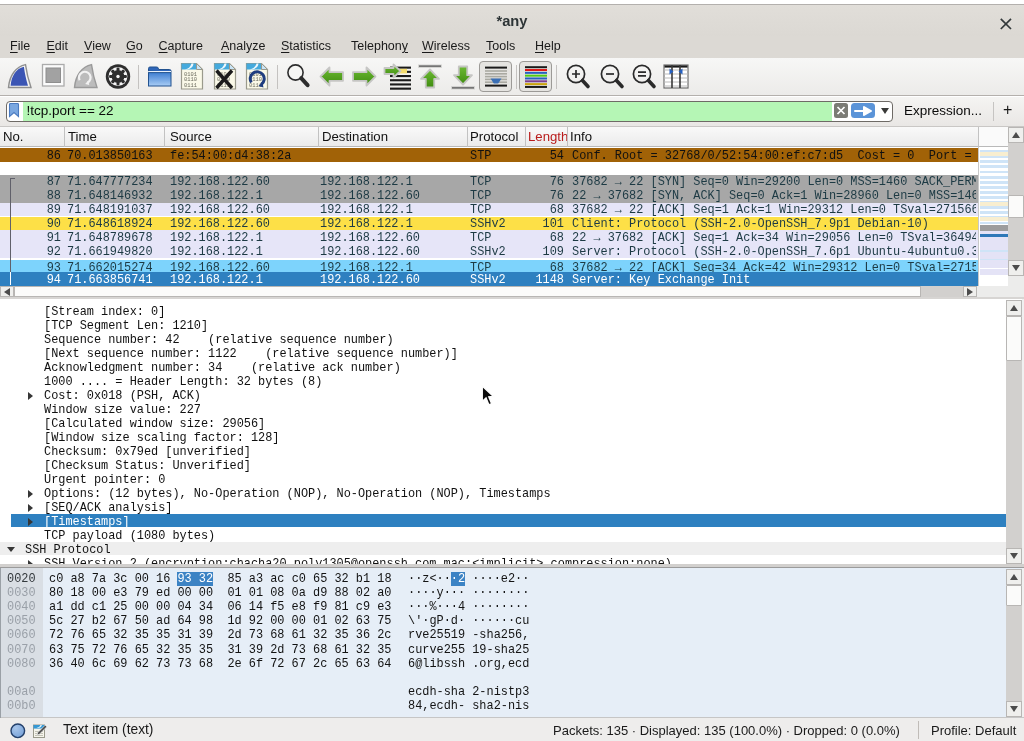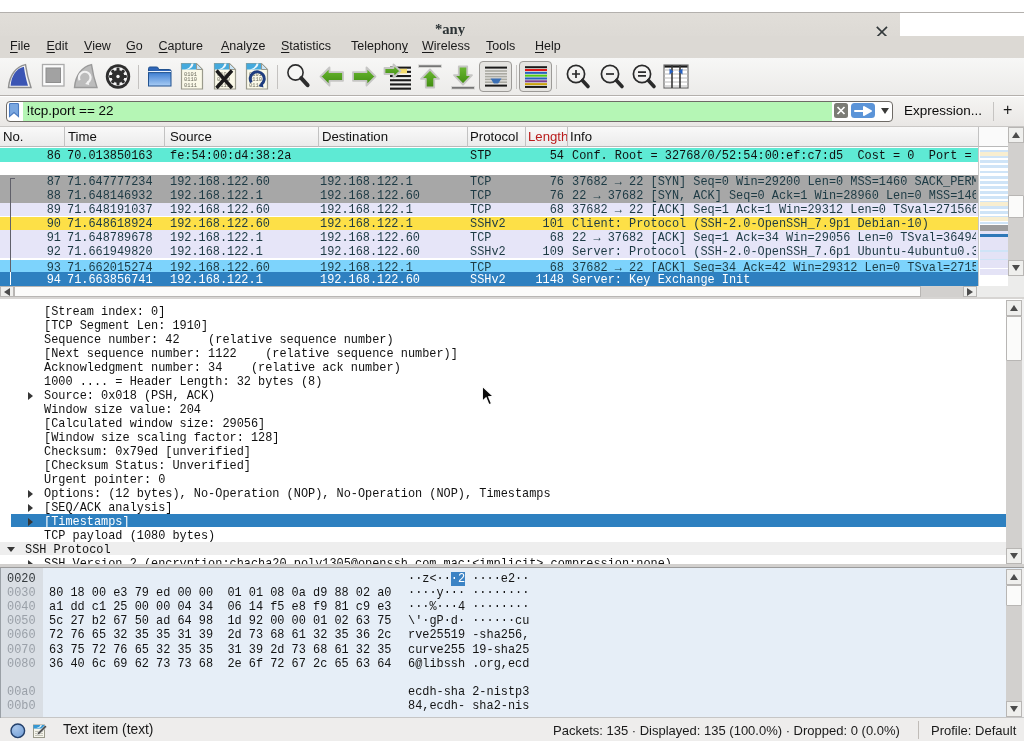--- a/index.html
+++ b/index.html
@@ -1,21 +1,21 @@
 <!DOCTYPE html>
 <html><head>
 <meta charset="utf-8">
 <style>
 * { margin:0; padding:0; box-sizing:border-box; }
 html,body { width:1024px; height:741px; overflow:hidden; }
 body { font-family:"Liberation Sans", sans-serif; position:relative; background:#ffffff; }
 .abs { position:absolute; }
 .mono { font-family:"Liberation Mono", monospace; font-size:11.9px; white-space:pre; }
 
-#titlebar { left:0; top:12px; width:900px; height:36px; background:linear-gradient(#e1ded9,#dbd8d3); border-bottom:1px solid #c6c2be;font-family:Liberation Serif, serif; }
+#titlebar { left:0; top:4px; width:1024px; height:36px; background:linear-gradient(#e1ded9,#dbd8d3); border-bottom:1px solid #c6c2be; }
 #title { width:100%; text-align:center; top:9px; font-size:14.7px; font-weight:bold; color:#2d3436; }
 #closex { right:11px; }
 
 #menubar { left:0; top:36px; width:1024px; height:22px; background:#dcd9d4; }
 #menubar span { position:absolute; top:3px; font-size:12.5px; color:#1a1a1a; }
 #menubar u { text-decoration:underline; text-underline-offset:2px; }
 
 #toolbar { left:0; top:58px; width:1024px; height:38px; background:linear-gradient(#f7f7f6,#ecebe9); border-bottom:1px solid #b4b0ac; }
 .tsep { position:absolute; top:7px; width:1px; height:24px; background:#c4c2c0; }
 .ticon { position:absolute; top:5px; }
@@ -278,21 +278,21 @@
 <div class="abs" style="left:528px;top:1.5px;font-size:13.2px;color:#b91c1c">Length</div>
 <div class="abs" style="left:570px;top:1.5px;font-size:13.2px;color:#111">Info</div>
 <div class="abs" style="left:63.5px;top:0;width:1px;height:20px;background:#c2c2c2"></div>
 <div class="abs" style="left:163.5px;top:0;width:1px;height:20px;background:#c2c2c2"></div>
 <div class="abs" style="left:318px;top:0;width:1px;height:20px;background:#c2c2c2"></div>
 <div class="abs" style="left:467px;top:0;width:1px;height:20px;background:#c2c2c2"></div>
 <div class="abs" style="left:525px;top:0;width:1px;height:20px;background:#c2c2c2"></div>
 <div class="abs" style="left:567px;top:0;width:1px;height:20px;background:#c2c2c2"></div>
 <div class="abs" style="left:978px;top:0;width:1px;height:20px;background:#c2c2c2"></div>
 <div class="prow mono" style="top:20.0px;background:#ffffff;color:#111111"><span class="c-no">85</span><span class="c-time">68.001734936</span><span class="c-src">fe:54:00:d4:38:2a</span><span class="c-dst"></span><span class="c-proto">STP</span><span class="c-len">54</span><span class="c-info">Conf. Root = 32768/0/52:54:00:ef:c7:d5  Cost = 0  Port = 0x8001</span></div>
-<div class="prow mono" style="top:21px;background:#5eead4;color:#111111"><span class="c-no">86</span><span class="c-time">70.013850163</span><span class="c-src">fe:54:00:d4:38:2a</span><span class="c-dst"></span><span class="c-proto">STP</span><span class="c-len">54</span><span class="c-info">Conf. Root = 32768/0/52:54:00:ef:c7:d5  Cost = 0  Port = 0x8001</span></div>
+<div class="prow mono" style="top:21px;background:#a16207;color:#111111"><span class="c-no">86</span><span class="c-time">70.013850163</span><span class="c-src">fe:54:00:d4:38:2a</span><span class="c-dst"></span><span class="c-proto">STP</span><span class="c-len">54</span><span class="c-info">Conf. Root = 32768/0/52:54:00:ef:c7:d5  Cost = 0  Port = 0x8001</span></div>
 <div class="prow mono" style="top:47.8px;background:#a7a7a7;color:#1d3a44"><span class="c-no">87</span><span class="c-time">71.647777234</span><span class="c-src">192.168.122.60</span><span class="c-dst">192.168.122.1</span><span class="c-proto">TCP</span><span class="c-len">76</span><span class="c-info">37682 → 22 [SYN] Seq=0 Win=29200 Len=0 MSS=1460 SACK_PERM=1 TSval=2715662318</span></div>
 <div class="prow mono" style="top:61.7px;background:#a7a7a7;color:#1d3a44"><span class="c-no">88</span><span class="c-time">71.648146932</span><span class="c-src">192.168.122.1</span><span class="c-dst">192.168.122.60</span><span class="c-proto">TCP</span><span class="c-len">76</span><span class="c-info">22 → 37682 [SYN, ACK] Seq=0 Ack=1 Win=28960 Len=0 MSS=1460 SACK_PERM=1</span></div>
 <div class="prow mono" style="top:75.6px;background:#e6e5f8;color:#1d3a44"><span class="c-no">89</span><span class="c-time">71.648191037</span><span class="c-src">192.168.122.60</span><span class="c-dst">192.168.122.1</span><span class="c-proto">TCP</span><span class="c-len">68</span><span class="c-info">37682 → 22 [ACK] Seq=1 Ack=1 Win=29312 Len=0 TSval=2715662318 TSecr=3649495351</span></div>
 <div class="prow mono" style="top:89.5px;background:#fde047;color:#1d3a44"><span class="c-no">90</span><span class="c-time">71.648618924</span><span class="c-src">192.168.122.60</span><span class="c-dst">192.168.122.1</span><span class="c-proto">SSHv2</span><span class="c-len">101</span><span class="c-info">Client: Protocol (SSH-2.0-OpenSSH_7.9p1 Debian-10)</span></div>
 <div class="prow mono" style="top:103.4px;background:#e6e5f8;color:#1d3a44"><span class="c-no">91</span><span class="c-time">71.648789678</span><span class="c-src">192.168.122.1</span><span class="c-dst">192.168.122.60</span><span class="c-proto">TCP</span><span class="c-len">68</span><span class="c-info">22 → 37682 [ACK] Seq=1 Ack=34 Win=29056 Len=0 TSval=3649495364 TSecr=2715662318</span></div>
 <div class="prow mono" style="top:117.3px;background:#e6e5f8;color:#1d3a44"><span class="c-no">92</span><span class="c-time">71.661949820</span><span class="c-src">192.168.122.1</span><span class="c-dst">192.168.122.60</span><span class="c-proto">SSHv2</span><span class="c-len">109</span><span class="c-info">Server: Protocol (SSH-2.0-OpenSSH_7.6p1 Ubuntu-4ubuntu0.3)</span></div>
 <div class="prow mono" style="top:133px;background:#7dd3fc;color:#1d3a44"><span class="c-no">93</span><span class="c-time">71.662015274</span><span class="c-src">192.168.122.60</span><span class="c-dst">192.168.122.1</span><span class="c-proto">TCP</span><span class="c-len">68</span><span class="c-info">37682 → 22 [ACK] Seq=34 Ack=42 Win=29312 Len=0 TSval=2715662332 TSecr=3649495364</span></div>
 <div class="prow mono" style="top:145.10000000000002px;background:#2e80c0;color:#ffffff"><span class="c-no">94</span><span class="c-time">71.663856741</span><span class="c-src">192.168.122.1</span><span class="c-dst">192.168.122.60</span><span class="c-proto">SSHv2</span><span class="c-len">1148</span><span class="c-info">Server: Key Exchange Init</span></div>
 <div class="abs" style="left:10px;top:51px;width:1px;height:94px;background:#60606a"></div>
 <div class="abs" style="left:10px;top:51px;width:5px;height:1px;background:#60606a"></div>
@@ -326,28 +326,28 @@
     </div>
 <div class="sbtn" style="left:963px;top:159px;width:14px;height:11px">
       <div class="arr rt"></div>
     </div>
 <div class="thumbv" style="left:14px;top:159px;width:907px;height:11px;border-radius:0"></div>
   </div>
 <div class="abs" style="left:0;top:297px;width:1024px;height:2px;background:#d7d5d3"></div>
 <div class="abs" style="left:0;top:564px;width:1024px;height:3px;background:#d2d0ce"></div>
 <div class="abs" id="dpane">
     <div class="abs mono" style="left:44px;top:6.0px;color:#111111">[Stream index: 0]</div>
-<div class="abs mono" style="left:44px;top:20.0px;color:#111111">[TCP Segment Len: 1910]</div>
+<div class="abs mono" style="left:44px;top:20.0px;color:#111111">[TCP Segment Len: 1210]</div>
 <div class="abs mono" style="left:44px;top:34.0px;color:#111111">Sequence number: 42    (relative sequence number)</div>
 <div class="abs mono" style="left:44px;top:48.0px;color:#111111">[Next sequence number: 1122    (relative sequence number)]</div>
 <div class="abs mono" style="left:44px;top:62.0px;color:#111111">Acknowledgment number: 34    (relative ack number)</div>
 <div class="abs mono" style="left:44px;top:76.0px;color:#111111">1000 .... = Header Length: 32 bytes (8)</div>
 <div class="tri-r" style="left:28px;top:92.5px"></div>
-    <div class="abs mono" style="left:44px;top:90.0px;color:#111111">Source: 0x018 (PSH, ACK)</div>
-<div class="abs mono" style="left:44px;top:104.0px;color:#111111">Window size value: 204</div>
+    <div class="abs mono" style="left:44px;top:90.0px;color:#111111">Cost: 0x018 (PSH, ACK)</div>
+<div class="abs mono" style="left:44px;top:104.0px;color:#111111">Window size value: 227</div>
 <div class="abs mono" style="left:44px;top:118.0px;color:#111111">[Calculated window size: 29056]</div>
 <div class="abs mono" style="left:44px;top:132.0px;color:#111111">[Window size scaling factor: 128]</div>
 <div class="abs mono" style="left:44px;top:146.0px;color:#111111">Checksum: 0x79ed [unverified]</div>
 <div class="abs mono" style="left:44px;top:160.0px;color:#111111">[Checksum Status: Unverified]</div>
 <div class="abs mono" style="left:44px;top:174.0px;color:#111111">Urgent pointer: 0</div>
 <div class="tri-r" style="left:28px;top:190.5px"></div>
     <div class="abs mono" style="left:44px;top:188.0px;color:#111111">Options: (12 bytes), No-Operation (NOP), No-Operation (NOP), Timestamps</div>
 <div class="tri-r" style="left:28px;top:204.5px"></div>
     <div class="abs mono" style="left:44px;top:202.0px;color:#111111">[SEQ/ACK analysis]</div>
 <div class="abs" style="left:11px;top:214.5px;width:995px;height:13.9px;background:#2e80c0"></div>
@@ -365,21 +365,21 @@
     </div>
 <div class="sbtn" style="left:1006px;top:249px;width:16px;height:16px">
       <div class="arr dn"></div>
     </div>
 <div class="thumbv" style="left:1006px;top:17px;width:16px;height:45px"></div>
 <div class="abs" style="left:1022px;top:0;width:2px;height:265px;background:#f0f0f0"></div>
   </div>
 <div class="abs" id="hpane">
     <div class="abs" id="hoffcol"></div>
 <div class="abs" style="left:0;top:0;width:1px;height:150px;background:#9aa0a6;z-index:5"></div>
-<div class="hrow mono" style="top:3.5px"><span class="off" style="color:#33383c">0020</span><span class="asc">··z&lt;··<span class="hl">·2</span> ····e2··</span></div>
+<div class="hrow mono" style="top:3.5px"><span class="off" style="color:#33383c">0020</span><span class="hex">c0 a8 7a 3c 00 16 <span class="hl">93 32</span>  85 a3 ac c0 65 32 b1 18</span><span class="asc">··z&lt;··<span class="hl">·2</span> ····e2··</span></div>
 <div class="hrow mono" style="top:17.7px"><span class="off">0030</span><span class="hex">80 18 00 e3 79 ed 00 00  01 01 08 0a d9 88 02 a0</span><span class="asc">····y··· ········</span></div>
 <div class="hrow mono" style="top:31.9px"><span class="off">0040</span><span class="hex">a1 dd c1 25 00 00 04 34  06 14 f5 e8 f9 81 c9 e3</span><span class="asc">···%···4 ········</span></div>
 <div class="hrow mono" style="top:46.099999999999994px"><span class="off">0050</span><span class="hex">5c 27 b2 67 50 ad 64 98  1d 92 00 00 01 02 63 75</span><span class="asc">\'·gP·d· ······cu</span></div>
 <div class="hrow mono" style="top:60.3px"><span class="off">0060</span><span class="hex">72 76 65 32 35 35 31 39  2d 73 68 61 32 35 36 2c</span><span class="asc">rve25519 -sha256,</span></div>
 <div class="hrow mono" style="top:74.5px"><span class="off">0070</span><span class="hex">63 75 72 76 65 32 35 35  31 39 2d 73 68 61 32 35</span><span class="asc">curve255 19-sha25</span></div>
 <div class="hrow mono" style="top:88.69999999999999px"><span class="off">0080</span><span class="hex">36 40 6c 69 62 73 73 68  2e 6f 72 67 2c 65 63 64</span><span class="asc">6@libssh .org,ecd</span></div>
 <div class="hrow mono" style="top:117.1px"><span class="off">00a0</span><span class="asc">ecdh-sha 2-nistp3</span></div>
 <div class="hrow mono" style="top:131.3px"><span class="off">00b0</span><span class="asc">84,ecdh- sha2-nis</span></div>
 <div class="sbv" style="left:1006px;top:1px;width:16px;height:148px"></div>
 <div class="sbtn" style="left:1006px;top:1px;width:16px;height:16px">

